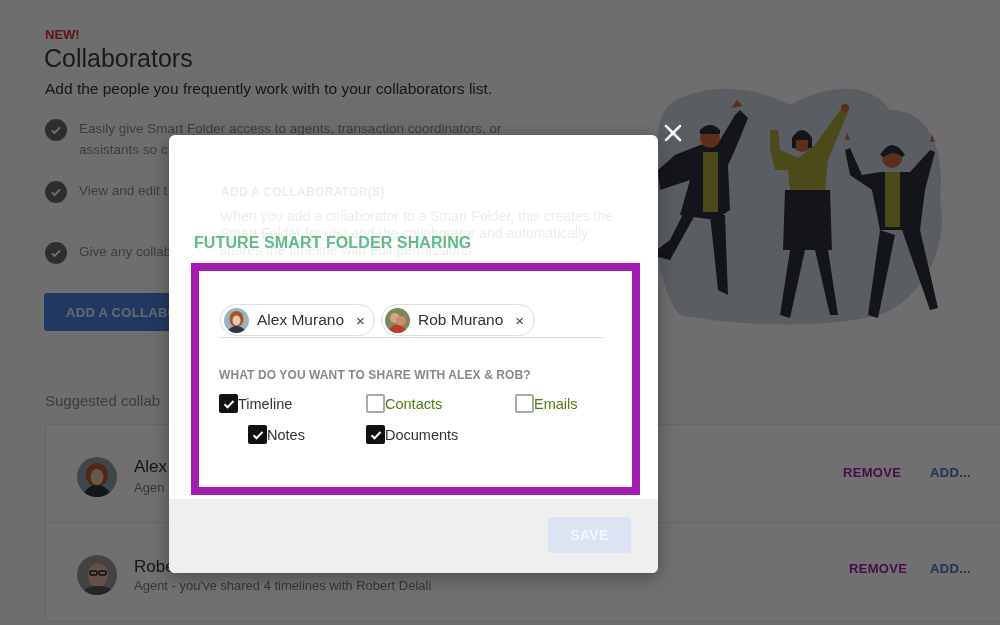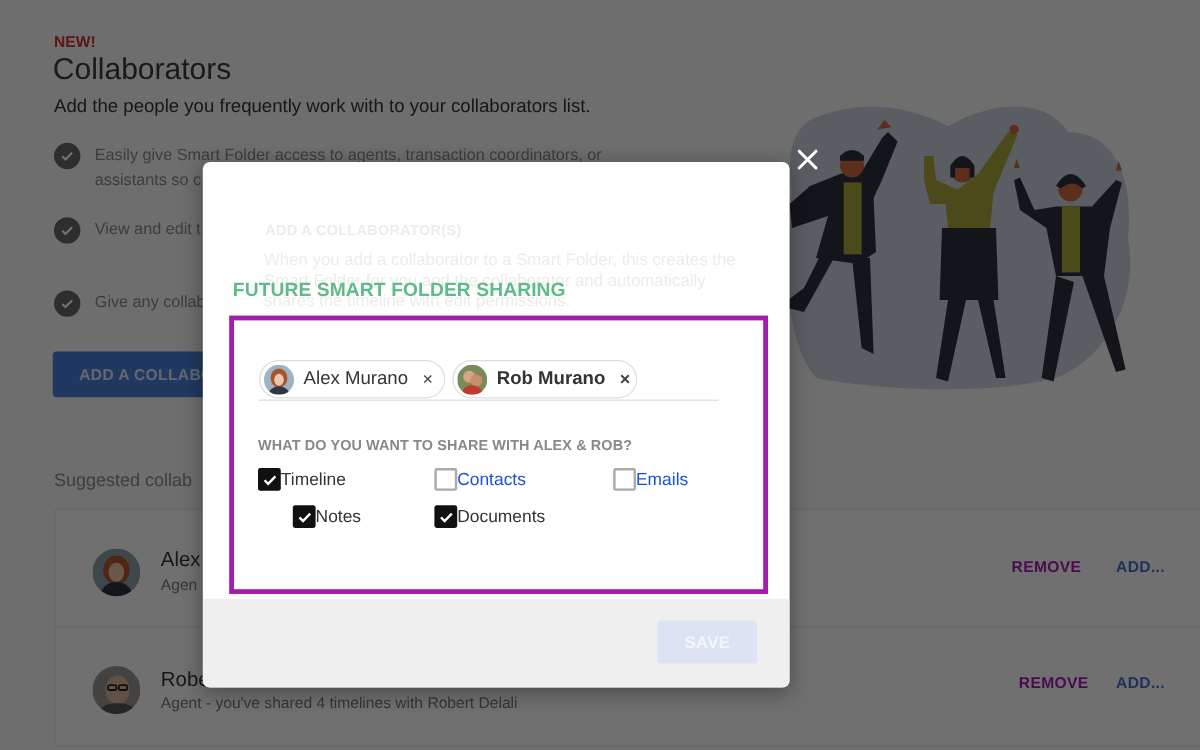--- a/index.html
+++ b/index.html
@@ -38,36 +38,36 @@
 
   
   .overlay { position: absolute; inset: 0; background: rgba(0,0,0,0.55); }
 
   
   .modal-close { position: absolute; left: 662px; top: 122px; width: 22px; height: 22px; cursor: pointer; }
   .modal { position: absolute; left: 169px; top: 135px; width: 489px; height: 438px; background: #fff; border-radius: 6px; box-shadow: 0 4px 18px rgba(0,0,0,0.35); overflow: hidden; }
   .modal-ghost-title { position: absolute; left: 52px; top: 50px; font-size: 12px; font-weight: bold; color: #ececec; letter-spacing: 0.3px; }
   .modal-ghost-text { position: absolute; left: 51px; top: 73px; width: 400px; font-size: 14px; line-height: 17px; color: #ececec; }
   .future-label { position: absolute; left: 25px; top: 99px; font-size: 16px; font-weight: bold; color: #5fbb87; letter-spacing: 0.1px; }
-  .highlight-box { position: absolute; left: 22px; top: 128px; width: 449px; height: 232px; border: 4px solid #a21caf; background: #fff; }
+  .highlight-box { position: absolute; left: 22px; top: 128px; width: 449px; height: 232px; border: 8px solid #a21caf; background: #fff; }
   .chip-row { position: absolute; left: 20px; top: 25px; width: 384px; height: 42px; border-bottom: 1px solid #ddd; }
   .chip { position: absolute; top: 8px; height: 32px; border: 1px solid #ddd; border-radius: 16px; display: flex; align-items: center; background: #fff; }
   .chip.c1 { left: 1px; width: 155px; }
-  .chip.c2 { left: 162px; width: 154px; font-weight: bold; }
+  .chip.c2 { left: 162px; width: 154px; }
   .chip-avatar { width: 25px; height: 25px; border-radius: 50%; margin-left: 3px; overflow: hidden; flex: none; }
   .chip-name { font-size: 15.5px; color: #333; margin-left: 8px; white-space: nowrap; }
   .chip-remove { font-size: 15px; color: #444; margin-left: 12px; cursor: pointer; }
   .share-question { position: absolute; left: 20px; top: 97px; font-size: 12px; font-weight: bold; color: #888; letter-spacing: 0.1px; }
   .opt { position: absolute; display: flex; align-items: center; cursor: pointer; }
   .opt .box { width: 19px; height: 19px; border-radius: 2px; display: flex; align-items: center; justify-content: center; flex: none; }
   .opt .box.on { background: #111; }
   .opt .box.off { border: 2px solid #aaa; background: #fff; }
   .opt .box svg { width: 14px; height: 14px; }
   .opt .lbl { font-size: 14.5px; margin-left: 0; }
-  .opt .lbl.on { color: #333; } .opt .lbl.off { color: #1d4ed8; }
+  .opt .lbl.on { color: #333; } .opt .lbl.off { color: #4d7c0f; }
   .o-timeline { left: 20px; top: 123px; }
   .o-contacts { left: 167px; top: 123px; }
   .o-emails { left: 316px; top: 123px; }
   .o-notes { left: 20px; top: 154px; padding-left: 29px; }
   .o-documents { left: 167px; top: 154px; }
   .modal-footer { position: absolute; left: 0; top: 364px; width: 100%; height: 74px; background: #efefef; }
   .save-btn { position: absolute; left: 379px; top: 18px; width: 83px; height: 36px; background: #dce4f3; border: none; border-radius: 3px; color: #f3f6fb; font-size: 14px; font-weight: bold; letter-spacing: 0.3px; }
 </style>
 </head>
 <body>

